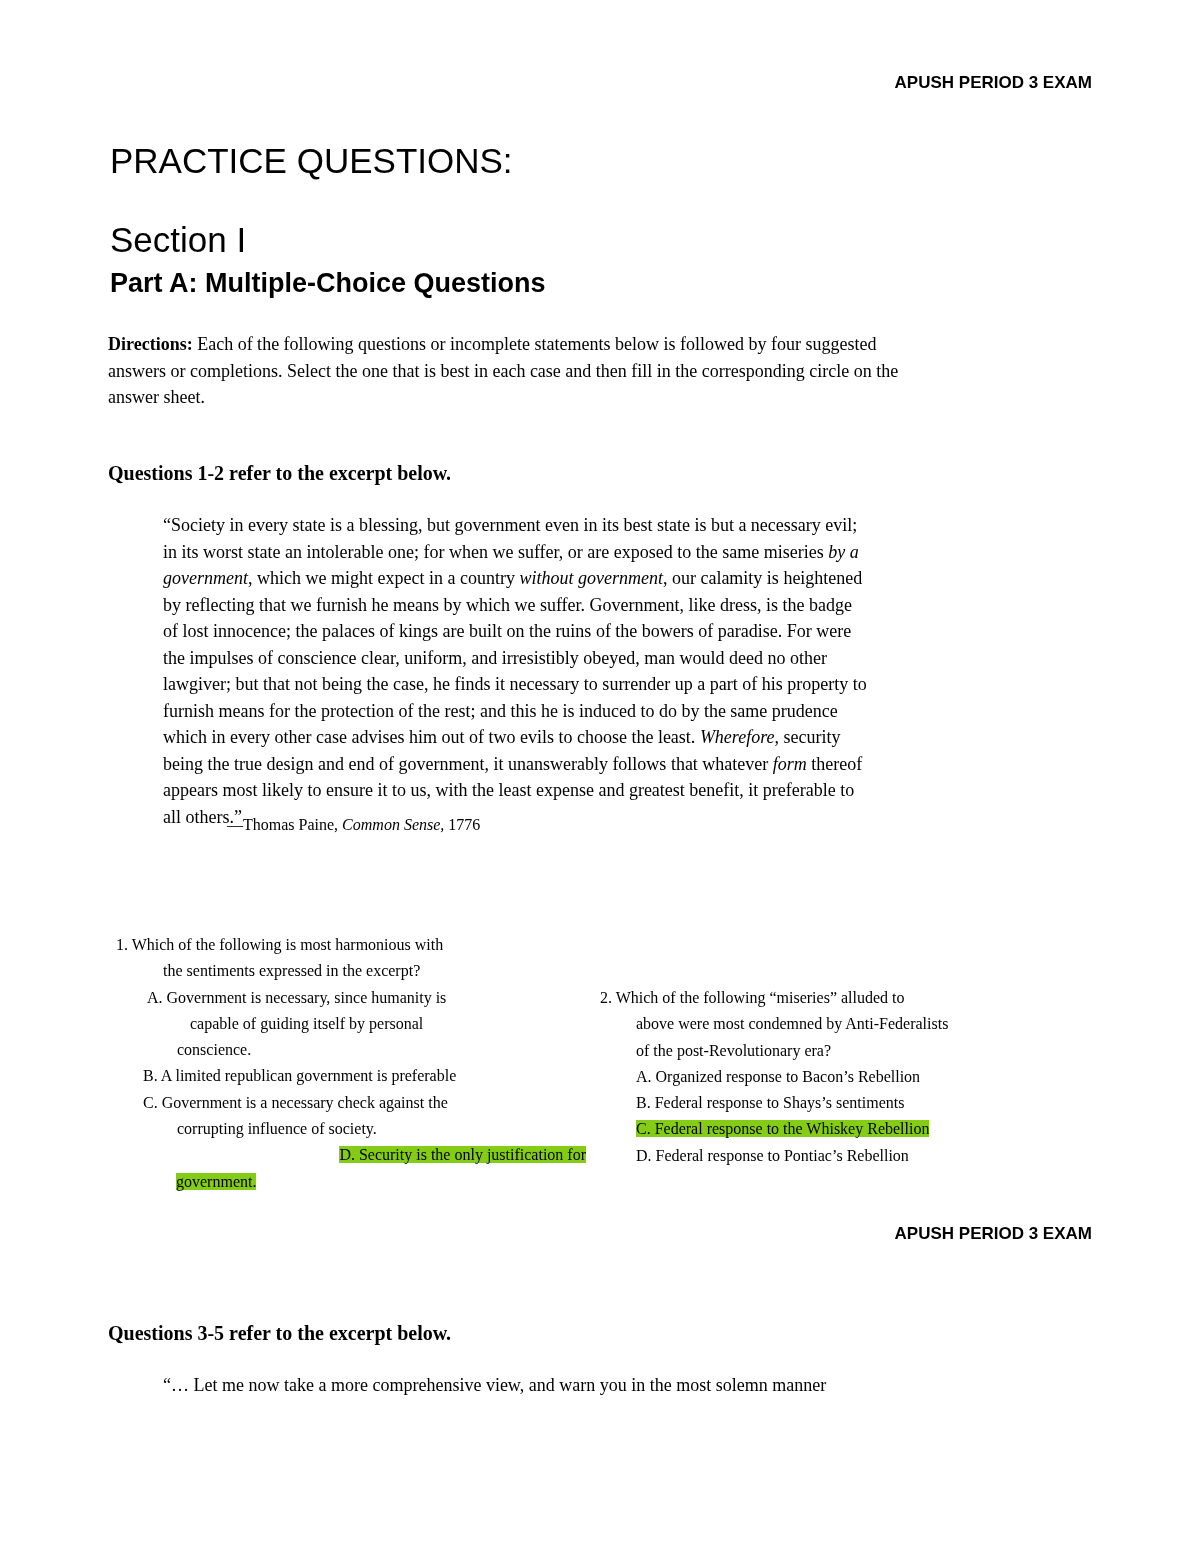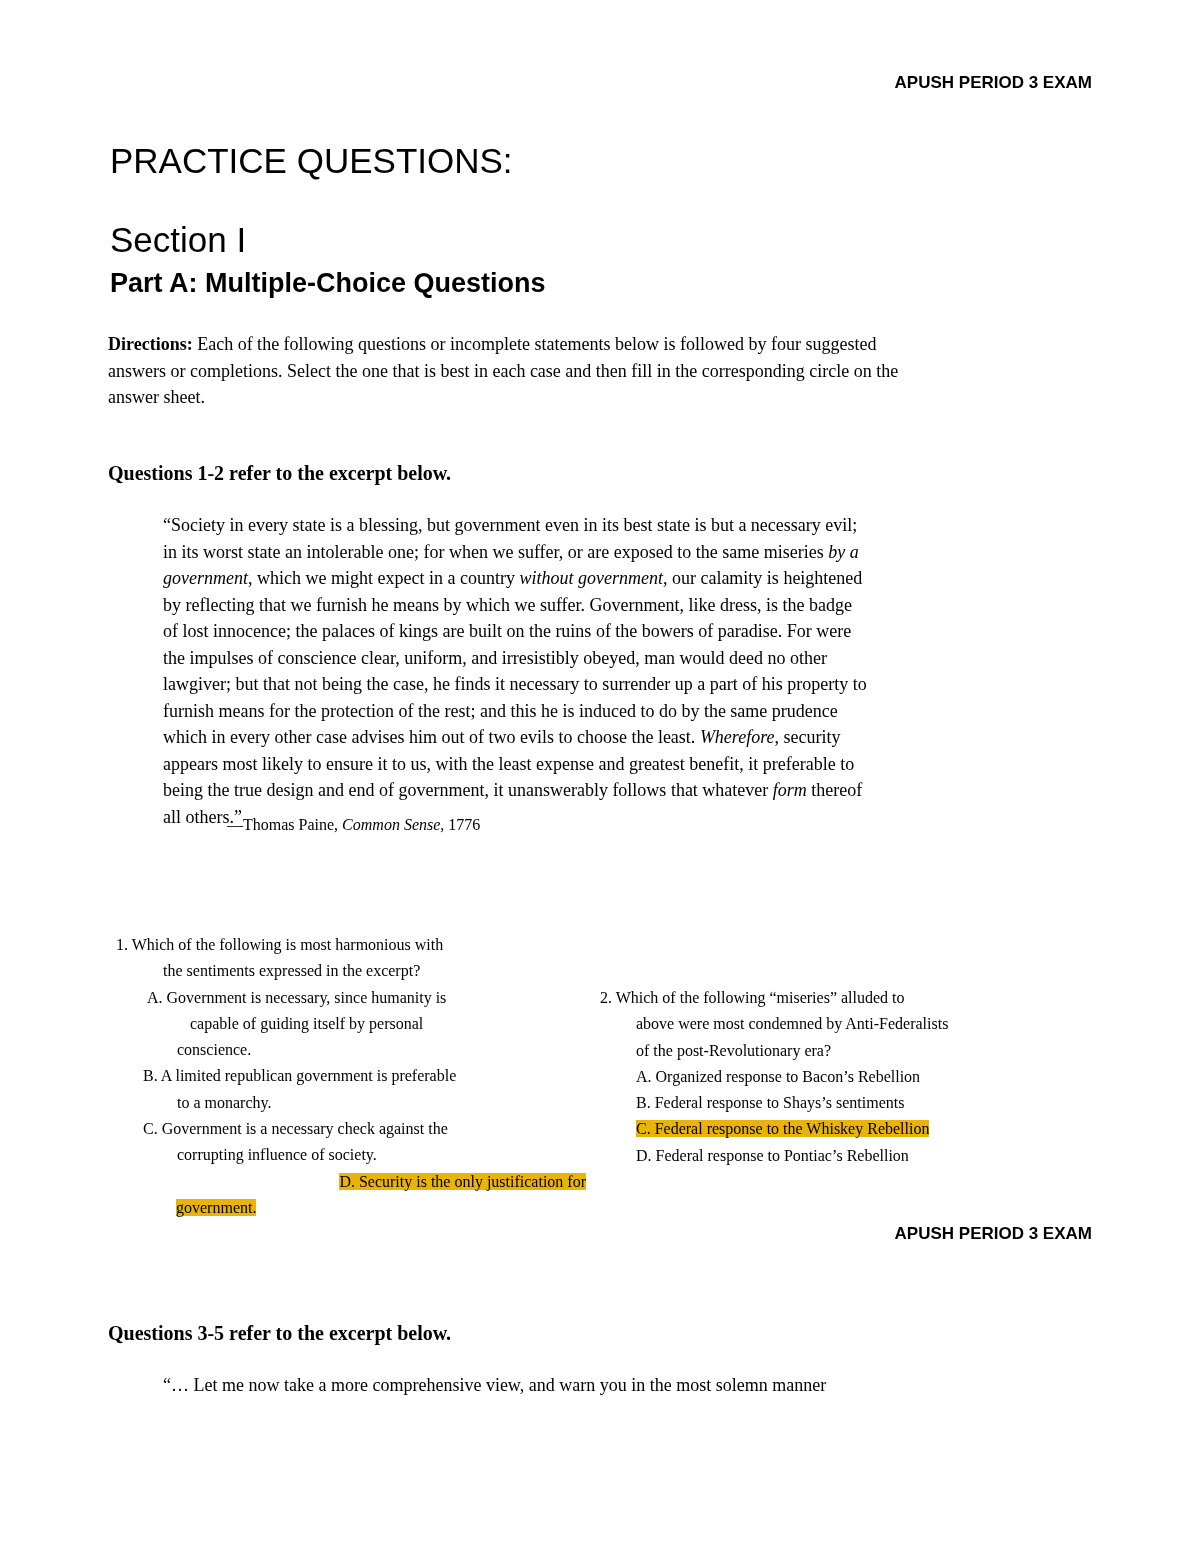--- a/index.html
+++ b/index.html
@@ -17,21 +17,21 @@
   .directions b { font-weight: bold; text-align: center; }
 
   .qref { left: 108px; font-size: 20px; font-weight: bold; }
 
   .excerpt { left: 163px; top: 512px; width: 870px; font-size: 18px; line-height: 26.5px; }
   .excerpt i { font-style: italic; }
   .attribution { left: 227px; top: 816px; font-size: 16px; }
 
   .q { font-size: 16px; line-height: 26.3px; }
   .q .line { white-space: nowrap; }
-  .hl { background: #eab308; margin-top: 18px; }
+  .hl { background: #84cc16; margin-top: 18px; }
   .option { cursor: pointer; }
 </style>
 </head>
 <body>
 
 <div class="abs sans header-right" style="top:73px;">APUSH PERIOD 3 EXAM</div>
 
 <div class="abs sans title">PRACTICE QUESTIONS:</div>
 <div class="abs sans section">Section I</div>
 <div class="abs sans part">Part A: Multiple-Choice Questions</div>
@@ -47,41 +47,40 @@
 <div class="abs serif excerpt">
   <div>“Society in every state is a blessing, but government even in its best state is but a necessary evil;</div>
   <div><span>in its worst state an intolerable one; for when we suffer, or are exposed to the same miseries </span><i>by a</i></div>
   <div><i>government</i><span>, which we might expect in a country </span><i>without government</i><span>, our calamity is heightened</span></div>
   <div>by reflecting that we furnish he means by which we suffer. Government, like dress, is the badge</div>
   <div>of lost innocence; the palaces of kings are built on the ruins of the bowers of paradise. For were</div>
   <div>the impulses of conscience clear, uniform, and irresistibly obeyed, man would deed no other</div>
   <div>lawgiver; but that not being the case, he finds it necessary to surrender up a part of his property to</div>
   <div>furnish means for the protection of the rest; and this he is induced to do by the same prudence</div>
   <div><span>which in every other case advises him out of two evils to choose the least. </span><i>Wherefore</i><span>, security</span></div>
+  <div><span>being the true design and end of government, it unanswerably follows that whatever </span><i>form</i><span> thereof</span></div>
   <div>appears most likely to ensure it to us, with the least expense and greatest benefit, it preferable to</div>
-  <div><span>being the true design and end of government, it unanswerably follows that whatever </span><i>form</i><span> thereof</span></div>
   <div>all others.”</div>
 </div>
 
 <div class="abs serif attribution">
   <span>—Thomas Paine, </span><i>Common Sense,</i><span> 1776</span>
 </div>
 
 <div class="abs serif q" style="left:116px; top:932px; width:470px;">
   <div class="line">1. Which of the following is most harmonious with</div>
   <div class="line" style="padding-left:47px;">the sentiments expressed in the excerpt?</div>
 
   <div class="option">
     <div class="line" style="padding-left:31px;">A. Government is necessary, since humanity is</div>
     <div class="line" style="padding-left:74px;">capable of guiding itself by personal</div>
     <div class="line" style="padding-left:61px;">conscience.</div>
   </div>
   <div class="option">
     <div class="line" style="padding-left:27px;">B. A limited republican government is preferable</div>
-    <div class="line" style="padding-left:61px;">to a monarchy.</div>
   </div>
   <div class="option">
     <div class="line" style="padding-left:27px;">C. Government is a necessary check against the</div>
     <div class="line" style="padding-left:61px;">corrupting influence of society.</div>
   </div>
   <div class="option">
     <div class="line" style="padding-left:27px;text-align:right;"><span class="hl">D. Security is the only justification for</span></div>
     <div class="line" style="padding-left:60px;"><span class="hl">government.</span></div>
   </div>
 </div>

